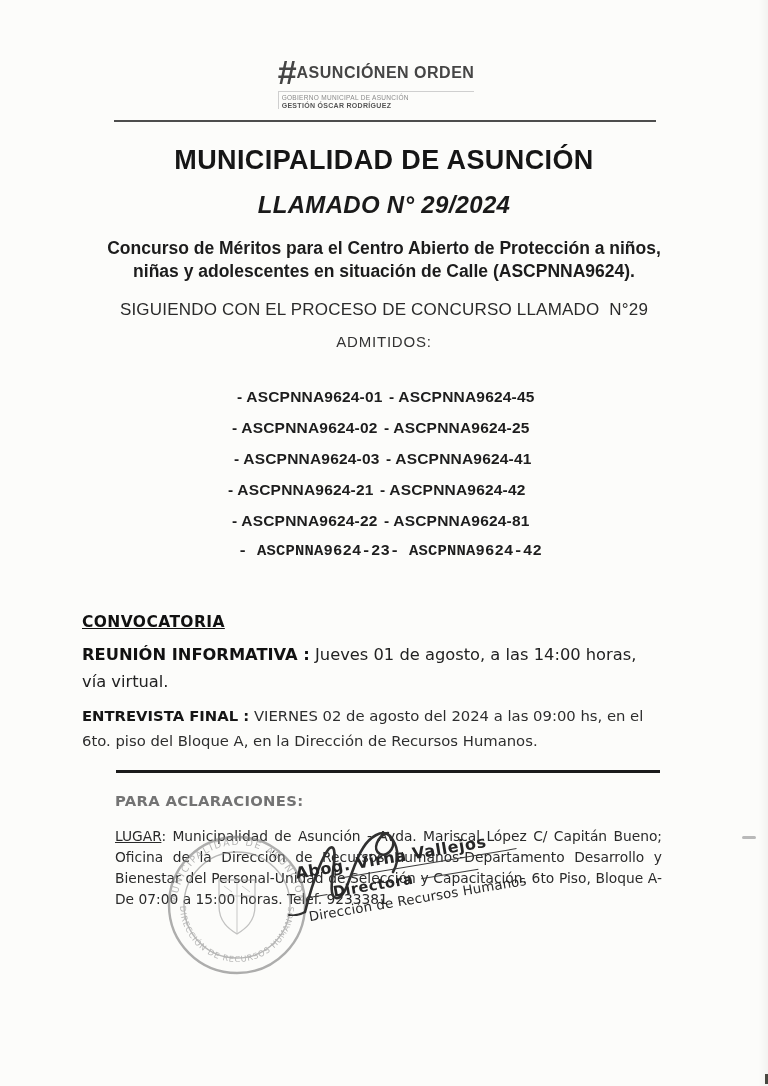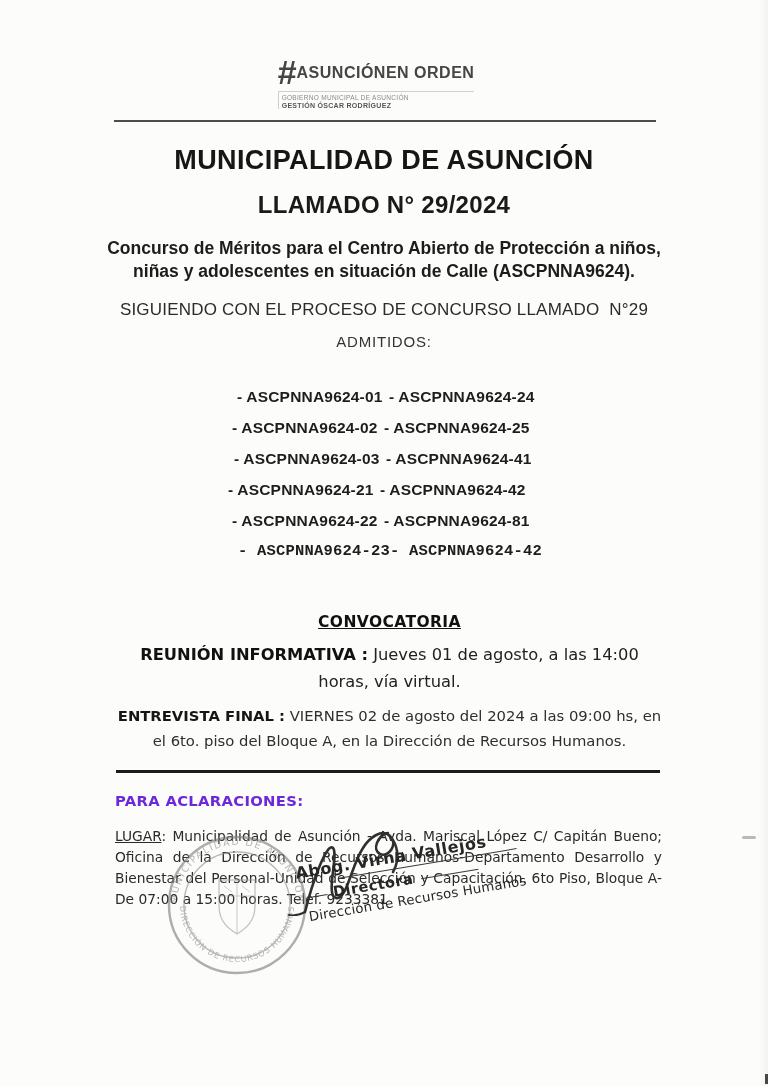--- a/index.html
+++ b/index.html
@@ -24,47 +24,47 @@
     padding:2px 0 0 3px; display:flex; flex-direction:column; }
   .cap1 { font-size:6.5px; color:#8a8a8a; letter-spacing:0.3px; }
   .cap2 { font-size:7px; color:#555; font-weight:bold; letter-spacing:0.3px; margin-top:1px; }
   
   .rule-thin { border:none; border-top:2px solid #4d4d4d; margin:11px 112px 0 114px; }
   .rule-thick { border:none; border-top:3.5px solid #1b1b1b; margin:17px 108px 0 116px; }
   
   h1 { margin-top:23px; text-align:center; font-size:27px; font-weight:bold;
        color:#161616; letter-spacing:0.4px; }
   h2 { margin-top:15px; text-align:center; font-size:24px; font-weight:bold;
-       color:#1a1a1a; letter-spacing:0.3px; }
+       color:#1a1a1a; letter-spacing:0.3px;font-style:italic; }
   .summary { margin:18px auto 16px; max-width:588px; text-align:center; font-size:17.5px;
        font-weight:bold; line-height:1.33; color:#1c1c1c; }
   .process { margin-top:17px; text-align:center; font-size:17px; color:#2b2b2b;
        letter-spacing:0.2px; white-space:pre-wrap; }
   .admitted-heading { margin-top:13px; text-align:center; font-size:15px; color:#333;
        letter-spacing:0.8px; }
   
   .admitted-grid { margin-top:31px; display:flex; justify-content:center; }
   .admitted-col { display:flex; flex-direction:column; }
   .admitted-code { font-weight:bold; font-size:15.5px; line-height:31px; color:#1d1d1d;
        letter-spacing:0.2px; }
   .admitted-col .admitted-code:nth-child(1){ transform:translateX(5px); }
   .admitted-col .admitted-code:nth-child(3){ transform:translateX(2px); }
   .admitted-col .admitted-code:nth-child(4){ transform:translateX(-4px); }
   .admitted-col .admitted-code:nth-child(6){ transform:translateX(6px);font-family:Liberation Mono, monospace; }
   
-  .convocatoria { margin:46px 104px 0 115px; font-family:"DejaVu Sans", sans-serif;text-align:center; }
+  .convocatoria { margin:46px 104px 0 82px; font-family:"DejaVu Sans", sans-serif; }
   .conv-heading { font-size:15.5px; font-weight:bold; text-decoration:underline;
        color:#111; letter-spacing:0.4px; }
   .reunion { margin-top:11px; font-size:16.3px; line-height:1.63; color:#222; }
   .reunion b { color:#111; }
   .entrevista { margin-top:9px; font-size:14.8px; line-height:1.65; color:#2e2e2e; }
   .entrevista b { color:#161616; }
   
   .aclaraciones { margin:19px 106px 0 115px; font-family:"DejaVu Sans", sans-serif; }
-  .acl-heading { font-size:14.8px; font-weight:bold; color:#6d28d9; letter-spacing:0.3px; }
+  .acl-heading { font-size:14.8px; font-weight:bold; color:#737373; letter-spacing:0.3px; }
   .lugar { margin-top:17px; font-size:13.8px; line-height:1.52; text-align:justify; color:#2a2a2a; }
   .lugar-label { text-decoration:underline; }
   
   .stamp { position:absolute; left:166px; top:834px; width:142px; height:142px; opacity:0.62; }
   .scribble { position:absolute; left:283px; top:816px; width:140px; height:100px; }
   .sig-block { position:absolute; left:294px; top:864px; width:230px;
        transform:rotate(-9.5deg); transform-origin:left top;
        font-family:"DejaVu Sans", sans-serif; color:#262626; }
   .sig-name { position:relative; font-size:16px; font-weight:600; letter-spacing:0.6px;
        white-space:nowrap; }
@@ -114,21 +114,21 @@
   <div class="admitted-grid">
     <div class="admitted-col">
       <span class="admitted-code">- ASCPNNA9624-01</span>
       <span class="admitted-code">- ASCPNNA9624-02</span>
       <span class="admitted-code">- ASCPNNA9624-03</span>
       <span class="admitted-code">- ASCPNNA9624-21</span>
       <span class="admitted-code">- ASCPNNA9624-22</span>
       <span class="admitted-code">- ASCPNNA9624-23</span>
     </div>
     <div class="admitted-col">
-      <span class="admitted-code">- ASCPNNA9624-24</span>
+      <span class="admitted-code">- ASCPNNA9624-45</span>
       <span class="admitted-code">- ASCPNNA9624-25</span>
       <span class="admitted-code">- ASCPNNA9624-41</span>
       <span class="admitted-code">- ASCPNNA9624-42</span>
       <span class="admitted-code">- ASCPNNA9624-81</span>
       <span class="admitted-code">- ASCPNNA9624-42</span>
     </div>
   </div>
 
   <section class="convocatoria">
     <h3 class="conv-heading">CONVOCATORIA</h3>

